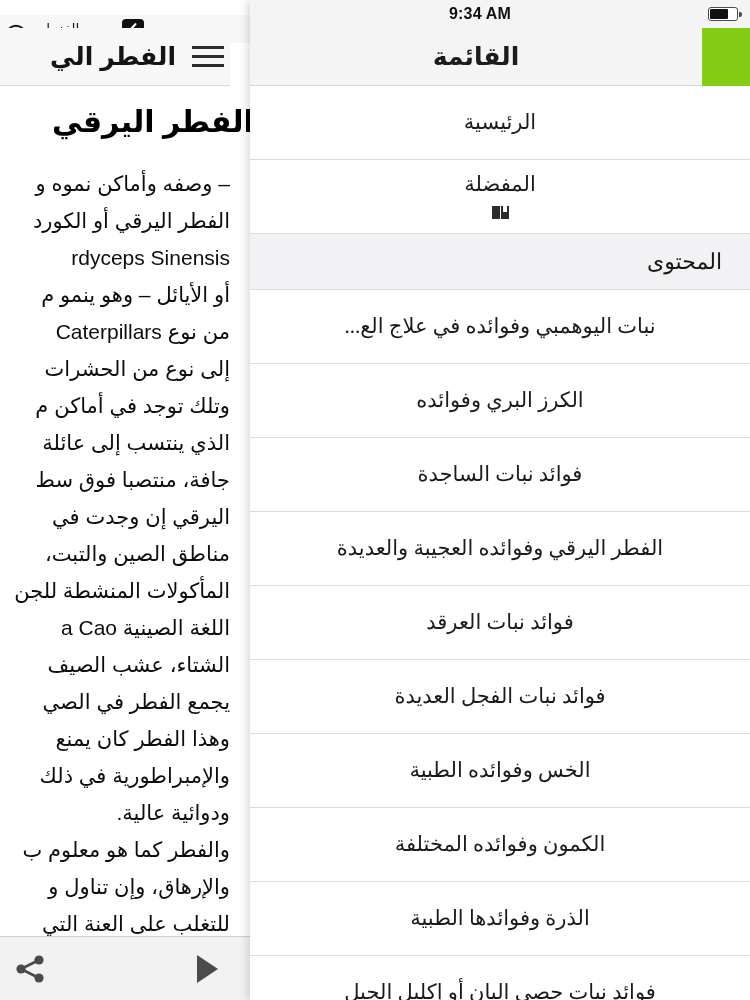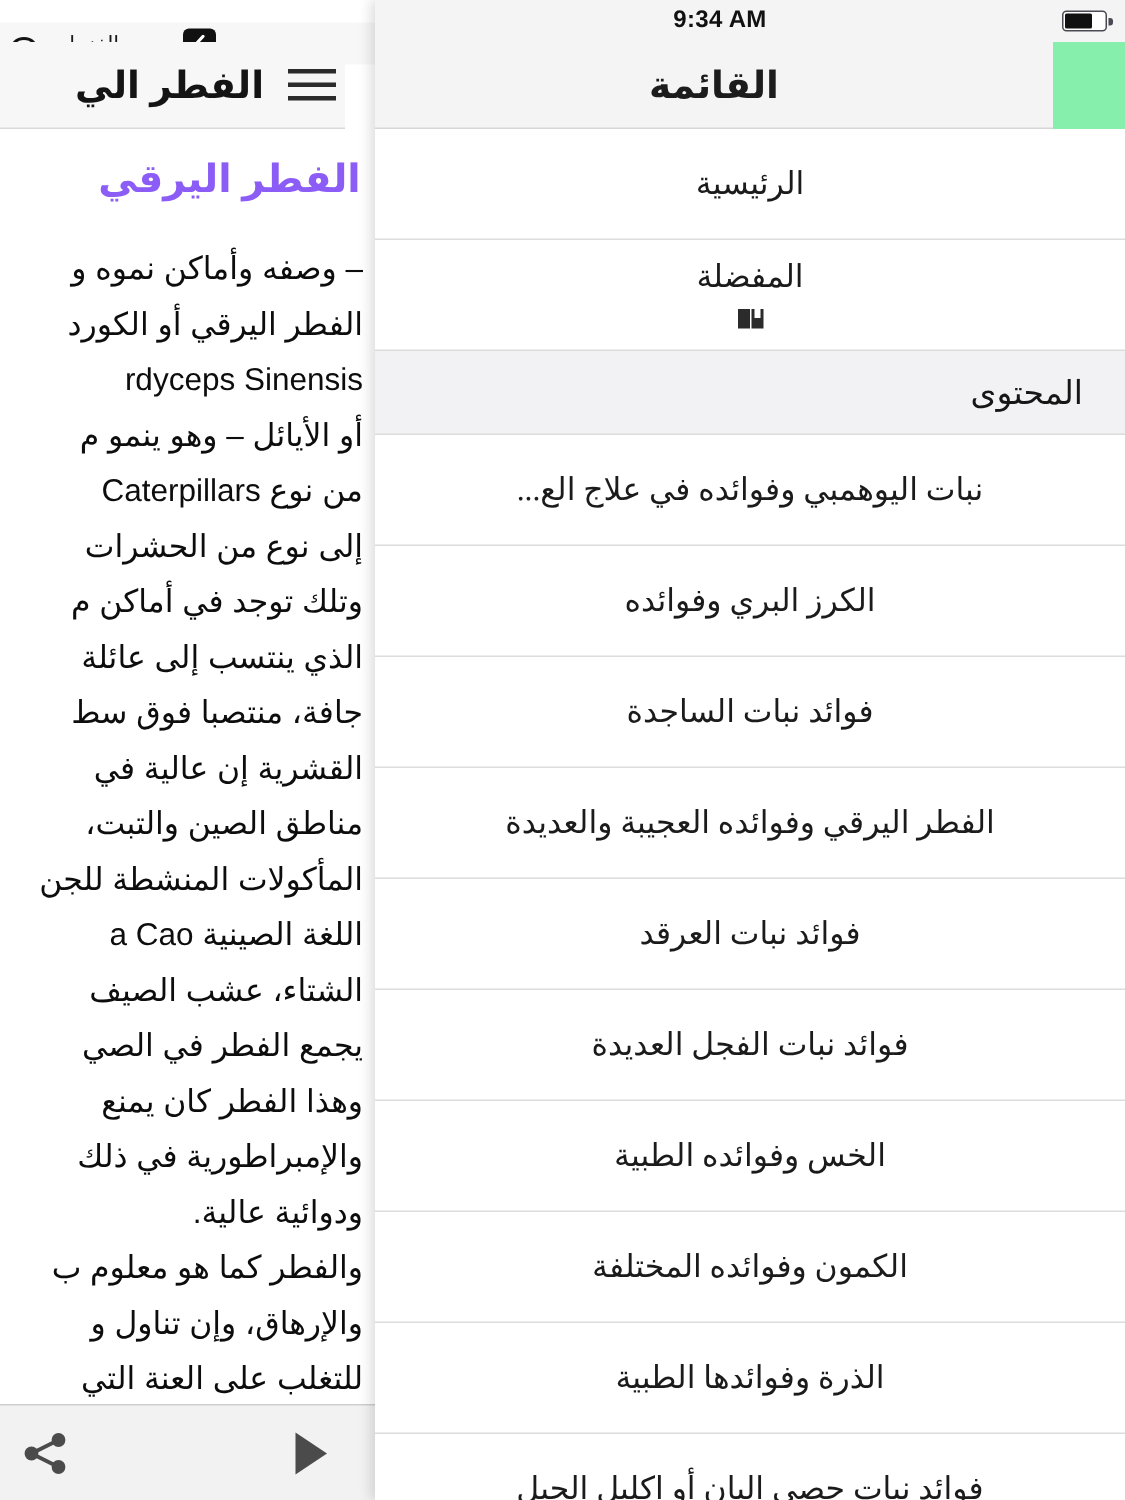--- a/index.html
+++ b/index.html
@@ -102,30 +102,30 @@
 
   .article-body {
     position: absolute;
     left: 0; top: 86px;
     width: 250px;
     height: 850px;
     overflow: hidden;
     direction: rtl;
   }
   .article-heading {
-    font-size: 26px;
+    font-size: 30px;
     font-weight: 700;
-    color: #8b5cf6;
+    color: #000000;
     white-space: nowrap;
     margin: 18px -56px 26px 0;
     text-align: center;
     letter-spacing: 0;
   }
   .article-lines {
-    margin: 0;
+    margin: 12px;
     padding: 0;
     list-style: none;
   }
   .article-lines li {
     font-size: 21px;
     line-height: 37px;
     color: #0d0d0d;
     white-space: nowrap;
     text-align: right;
     direction: rtl;
@@ -155,21 +155,21 @@
   }
   .tool-btn.share { margin-left: 2px; }
   .tool-btn.play  { margin-left: 118px; }
 
   
   .menu-panel {
     position: absolute;
     left: 250px; top: 0;
     width: 500px;
     height: 1000px;
-    background: #86efac;
+    background: #84cc16;
     box-shadow: -3px 0 8px rgba(0,0,0,0.14);
     overflow: hidden;
   }
   .status-bar-right {
     position: absolute;
     left: 0; top: 0;
     width: 500px; height: 28px;
     background: #f4f4f4;
     direction: ltr;
   }
@@ -314,21 +314,21 @@
       <ul class="article-lines">
           <li>– وصفه وأماكن نموه و</li>
           <li>الفطر اليرقي أو الكورد</li>
           <li>rdyceps Sinensis</li>
           <li>أو الأيائل – وهو ينمو م</li>
           <li>من نوع Caterpillars</li>
           <li>إلى نوع من الحشرات</li>
           <li>وتلك توجد في أماكن م</li>
           <li>الذي ينتسب إلى عائلة</li>
           <li>جافة، منتصبا فوق سط</li>
-          <li>القشرية إن عالية في</li>
+          <li>اليرقي إن وجدت في</li>
           <li>مناطق الصين والتبت،</li>
           <li>المأكولات المنشطة للجن</li>
           <li>اللغة الصينية a Cao</li>
           <li>الشتاء، عشب الصيف</li>
           <li>يجمع الفطر في الصي</li>
           <li>وهذا الفطر كان يمنع</li>
           <li>والإمبراطورية في ذلك</li>
           <li>ودوائية عالية.</li>
           <li>والفطر كما هو معلوم ب</li>
           <li>والإرهاق، وإن تناول و</li>

